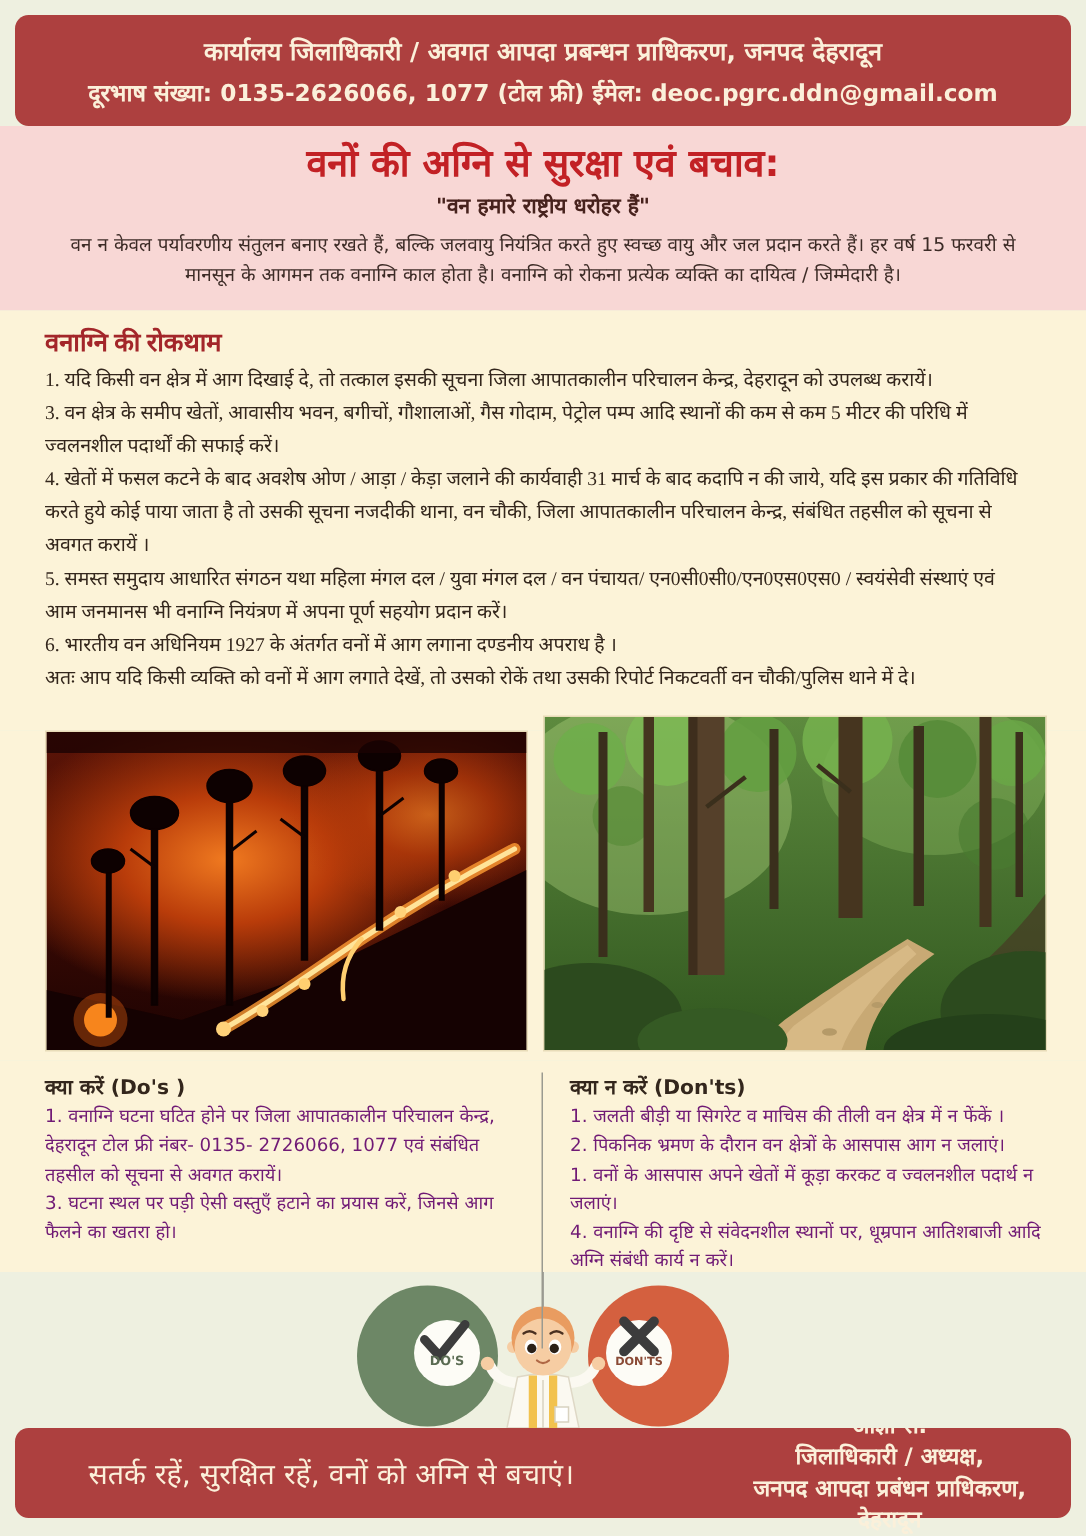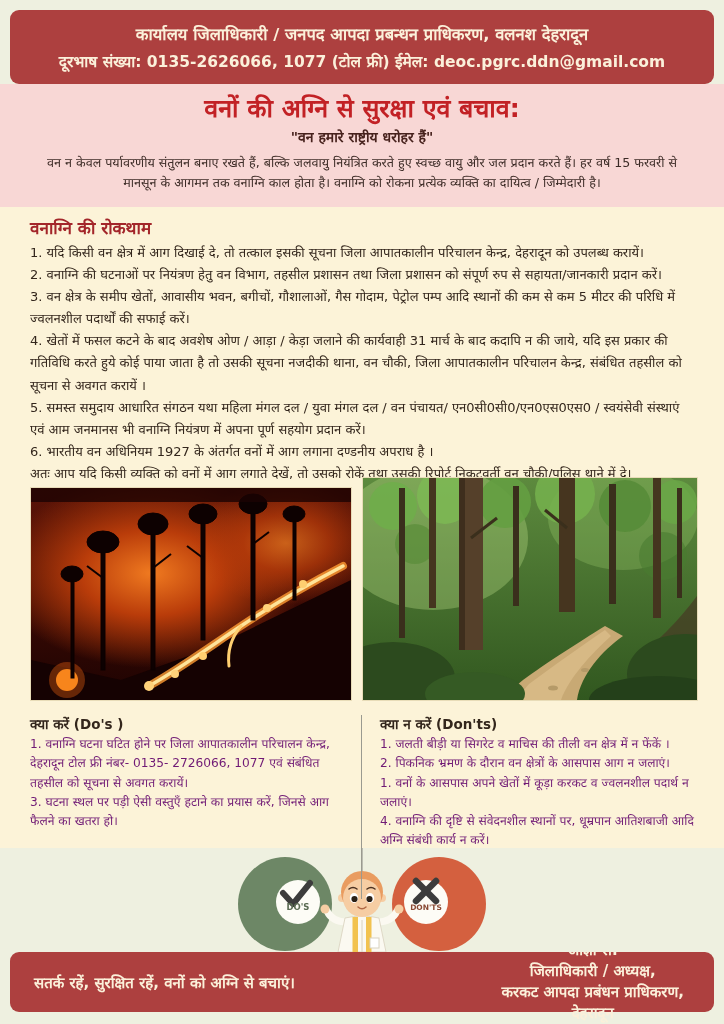--- a/index.html
+++ b/index.html
@@ -23,21 +23,21 @@
   
   .intro {
     height: 123px; background: #f8d7d5; text-align: center; overflow: hidden;
   }
   .intro-title { color: #c22125; font-weight: bold; font-size: 25px; padding-top: 6px; }
   .intro-sub   { color: #47221d; font-weight: bold; font-size: 14px; margin-top: 3px; }
   .intro-para  { color: #3c2b26; font-size: 12.6px; line-height: 1.6; margin: 7px auto 0; width: 666px; }
   
   .prevention {
     height: 280px; background: #fcf3d8;
-    padding: 9px 40px 0 30px; overflow: hidden;
+    padding: 9px 40px 0 30px; overflow: hidden; font-family: Liberation Serif, serif;
   }
   .prev-heading { color: #a3262a; font-weight: bold; font-size: 17px; margin-bottom: 3px; }
   .prev-item, .prev-note { color: #33261c; font-size: 13px; line-height: 1.7; }
   
   .photos {
     height: 220px; background: #fcf3d8;
     display: flex; align-items: flex-end; gap: 10px;
     padding: 0 0 6px 30px;
   }
   .photo-frame { line-height: 0; border: 1px solid #e8dcb8; }
@@ -61,43 +61,42 @@
     display: flex; justify-content: center; overflow: hidden;
   }
   
   .footer {
     margin: 0 10px; height: 60px;
     background: #ad403f; border-radius: 9px;
     color: #fbf0da;
     display: flex; align-items: center; justify-content: space-between;
     padding: 0 30px 0 24px;
   }
-  .footer-slogan { font-weight: bold; font-size: 15px; }
+  .footer-slogan { font-weight: normal; font-size: 19px; margin-left: 25px; }
   .footer-sign { text-align: center; font-size: 15px; line-height: 1.4; font-weight: bold; }
 </style>
 </head>
 <body>
 
 <div class="page">
 
   <div class="header">
-    <div class="l1">कार्यालय जिलाधिकारी / जनपद आपदा प्रबन्धन प्राधिकरण, वलनश देहरादून</div>
+    <div class="l1">कार्यालय जिलाधिकारी / अवगत आपदा प्रबन्धन प्राधिकरण, जनपद देहरादून</div>
     <div class="l2">दूरभाष संख्या: 0135-2626066, 1077 (टोल फ्री) ईमेल: deoc.pgrc.ddn@gmail.com</div>
   </div>
 
   <div class="intro">
     <div class="intro-title">वनों की अग्नि से सुरक्षा एवं बचाव:</div>
     <div class="intro-sub">"वन हमारे राष्ट्रीय धरोहर हैं"</div>
     <div class="intro-para">वन न केवल पर्यावरणीय संतुलन बनाए रखते हैं, बल्कि जलवायु नियंत्रित करते हुए स्वच्छ वायु और जल प्रदान करते हैं।  हर वर्ष 15 फरवरी से मानसून के आगमन तक वनाग्नि काल होता है। वनाग्नि को रोकना प्रत्येक व्यक्ति का दायित्व / जिम्मेदारी है।</div>
   </div>
 
   <div class="prevention">
     <div class="prev-heading">वनाग्नि की रोकथाम</div>
     <div class="prev-item">1. यदि किसी वन क्षेत्र में आग दिखाई दे, तो तत्काल इसकी सूचना जिला आपातकालीन परिचालन केन्द्र, देहरादून को उपलब्ध करायें।</div>
-    <div class="prev-item">2. वनाग्नि की घटनाओं पर नियंत्रण हेतु वन विभाग, तहसील प्रशासन तथा जिला प्रशासन को संपूर्ण रुप से सहायता/जानकारी प्रदान करें।</div>
     <div class="prev-item">3. वन क्षेत्र के समीप खेतों, आवासीय भवन, बगीचों, गौशालाओं, गैस गोदाम, पेट्रोल पम्प आदि स्थानों की कम से कम 5 मीटर की परिधि में ज्वलनशील पदार्थों की सफाई करें।</div>
     <div class="prev-item">4. खेतों में फसल कटने के बाद अवशेष ओण / आड़ा / केड़ा जलाने की कार्यवाही 31 मार्च के बाद कदापि न की जाये, यदि इस प्रकार की गतिविधि करते हुये कोई पाया जाता है तो उसकी सूचना नजदीकी थाना, वन चौकी, जिला आपातकालीन परिचालन केन्द्र, संबंधित तहसील को सूचना से अवगत करायें ।</div>
     <div class="prev-item">5. समस्त समुदाय आधारित संगठन यथा महिला मंगल दल / युवा मंगल दल / वन पंचायत/ एन0सी0सी0/एन0एस0एस0 / स्वयंसेवी संस्थाएं एवं आम जनमानस भी वनाग्नि नियंत्रण में अपना पूर्ण सहयोग प्रदान करें।</div>
     <div class="prev-item">6. भारतीय वन अधिनियम 1927 के अंतर्गत वनों में आग लगाना दण्डनीय अपराध है ।</div>
     <div class="prev-note">अतः आप यदि किसी व्यक्ति को वनों में आग लगाते देखें, तो उसको रोकें तथा उसकी रिपोर्ट निकटवर्ती वन चौकी/पुलिस थाने में दे।</div>
   </div>
 
   <div class="photos">
     <div class="photo-frame">
       <svg width="320" height="212" viewBox="0 0 320 212">
@@ -257,18 +256,18 @@
         </g>
       </svg>
     </div>
   </div>
 
   <div class="footer">
     <div class="footer-slogan">सतर्क रहें, सुरक्षित रहें, वनों को अग्नि से बचाएं।</div>
     <div class="footer-sign">
       <div>आज्ञा से.</div>
       <div>जिलाधिकारी / अध्यक्ष,</div>
-      <div>करकट आपदा प्रबंधन प्राधिकरण,</div>
+      <div>जनपद आपदा प्रबंधन प्राधिकरण,</div>
       <div>देहरादून</div>
     </div>
   </div>
 
 </div>
 
 </body></html>

